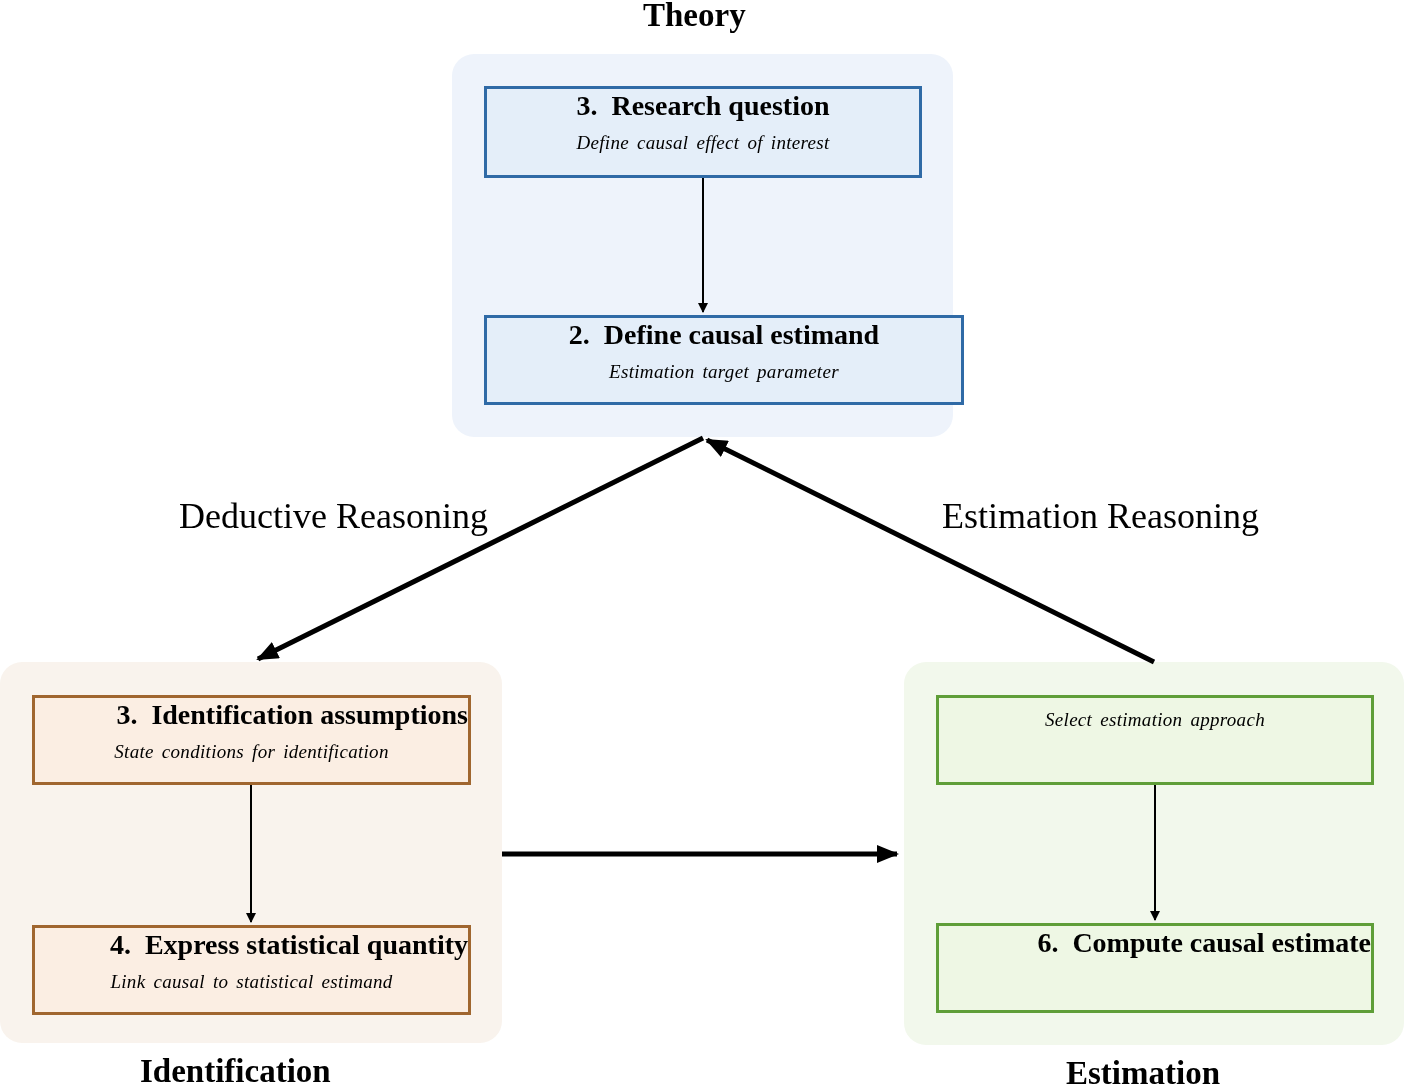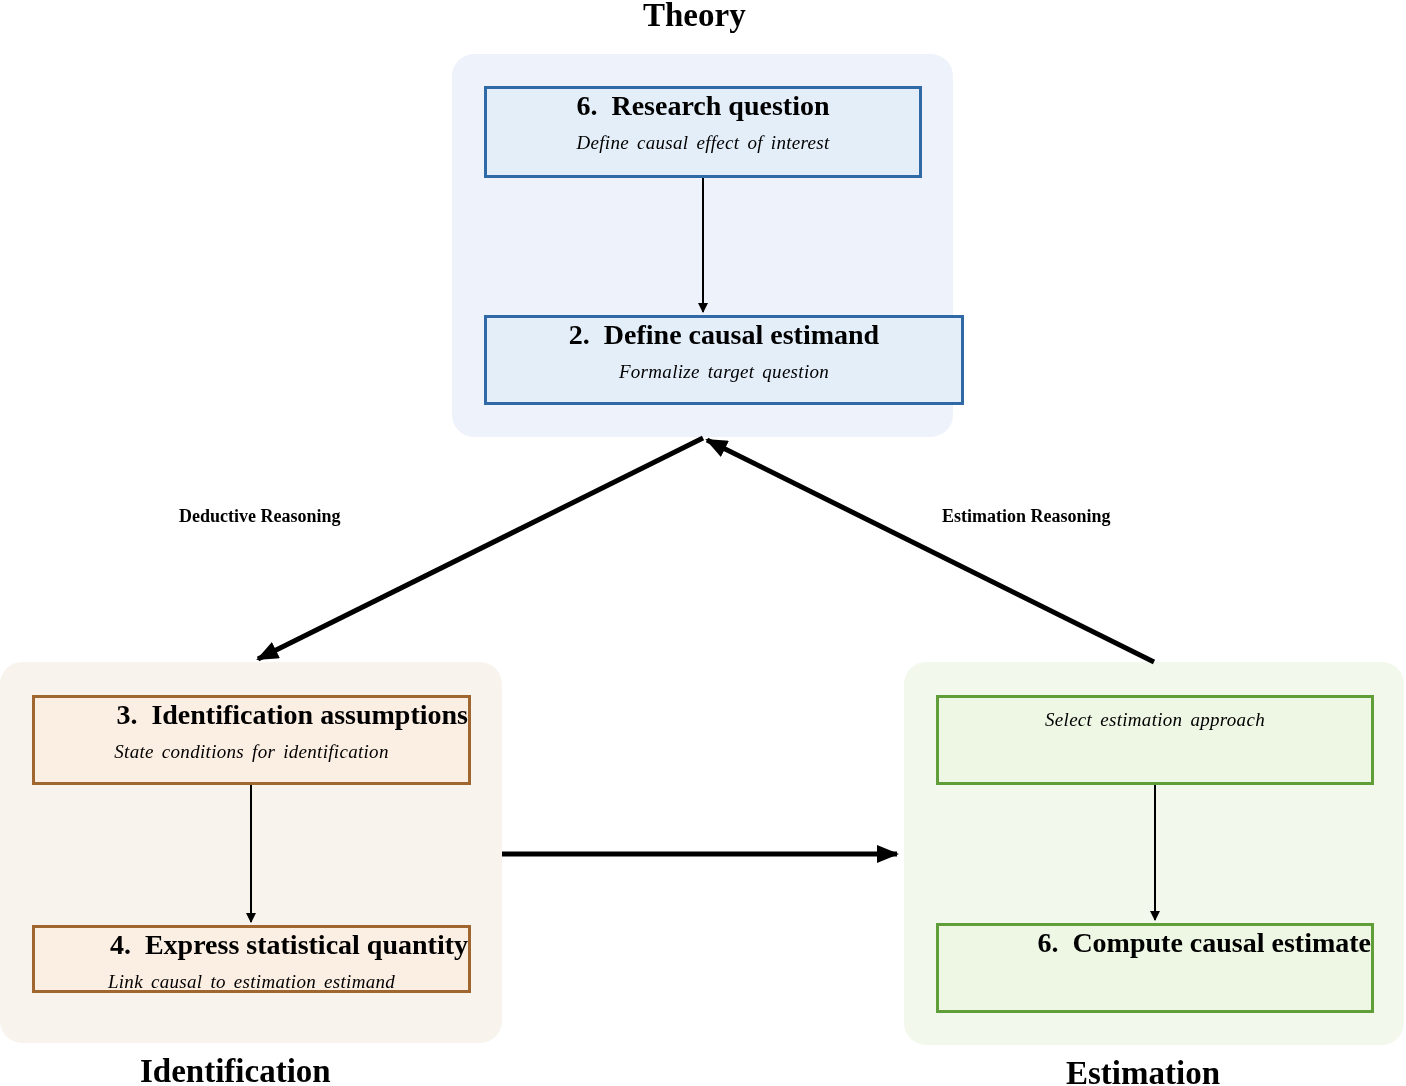--- a/index.html
+++ b/index.html
@@ -14,64 +14,64 @@
     .box .title { font-weight: bold; font-size: 28px; line-height: 30px; margin-top: 2px; white-space: pre; }
     .box .sub { font-style: italic; font-size: 19px; line-height: 28px; margin-top: 8px; word-spacing: 3px; letter-spacing: 0.3px; }
 
     .box.blue  { border: 3px solid #2f6aa6; background: #e4eef9; }
     .box.brown { border: 3px solid #a0662f; background: #fbeee3; }
     .box.green { border: 3px solid #5f9e38; background: #eef7e4; }
 
     #box1 { left: 484px; top: 86px;  width: 438px; height: 92px; }
     #box2 { left: 484px; top: 315px; width: 480px; height: 90px; }
     #box3 { left: 32px;  top: 695px; width: 439px; height: 90px; }
-    #box4 { left: 32px;  top: 925px; width: 439px; height: 68px; }
+    #box4 { left: 32px;  top: 925px; width: 439px; height: 90px; }
     #box5 { left: 936px; top: 695px; width: 438px; height: 90px; }
     #box6 { left: 936px; top: 923px; width: 438px; height: 90px; }
 
     #box3 .title, #box4 .title, #box6 .title { text-align: right; padding-left: 12px; }
     #box3 .title { padding-left: 14px; }
     #box4 .title { padding-left: 8px; }
     #box6 .title { padding-left: 37px; }
 
     .section-label { position: absolute; font-weight: bold; font-size: 33px; line-height: 34px; }
     #label-theory { left: 643px; top: -2px; }
     #label-ident  { left: 140px; top: 1054px; }
     #label-estim  { left: 1066px; top: 1056px; }
 
-    .reason-label { position: absolute; font-weight: bold; font-size: 18px; line-height: 30px; }
+    .reason-label { position: absolute; font-weight: normal; font-size: 36px; line-height: 30px; }
     #label-deductive { left: 179px; top: 501px; }
     #label-inductive { left: 942px; top: 501px; }
 
     svg.arrows { position: absolute; left: 0; top: 0; }
   </style>
 </head>
 <body>
 
 <div class="section-label" id="label-theory">Theory</div>
 
 <div class="panel theory"></div>
 <div class="panel ident"></div>
 <div class="panel estim"></div>
 
 <div class="box blue" id="box1">
-  <div class="title">6.  Research question</div>
+  <div class="title">3.  Research question</div>
   <div class="sub">Define causal effect of interest</div>
 </div>
 <div class="box blue" id="box2">
   <div class="title">2.  Define causal estimand</div>
-  <div class="sub">Formalize target question</div>
+  <div class="sub">Estimation target parameter</div>
 </div>
 <div class="box brown" id="box3">
   <div class="title">3.  Identification assumptions</div>
   <div class="sub">State conditions for identification</div>
 </div>
 <div class="box brown" id="box4">
   <div class="title">4.  Express statistical quantity</div>
-  <div class="sub">Link causal to estimation estimand</div>
+  <div class="sub">Link causal to statistical estimand</div>
 </div>
 <div class="box green" id="box5">
   <div class="sub">Select estimation approach</div>
 </div>
 <div class="box green" id="box6">
   <div class="title">6.  Compute causal estimate</div>
 </div>
 
 <div class="reason-label" id="label-deductive">Deductive Reasoning</div>
 <div class="reason-label" id="label-inductive">Estimation Reasoning</div>

